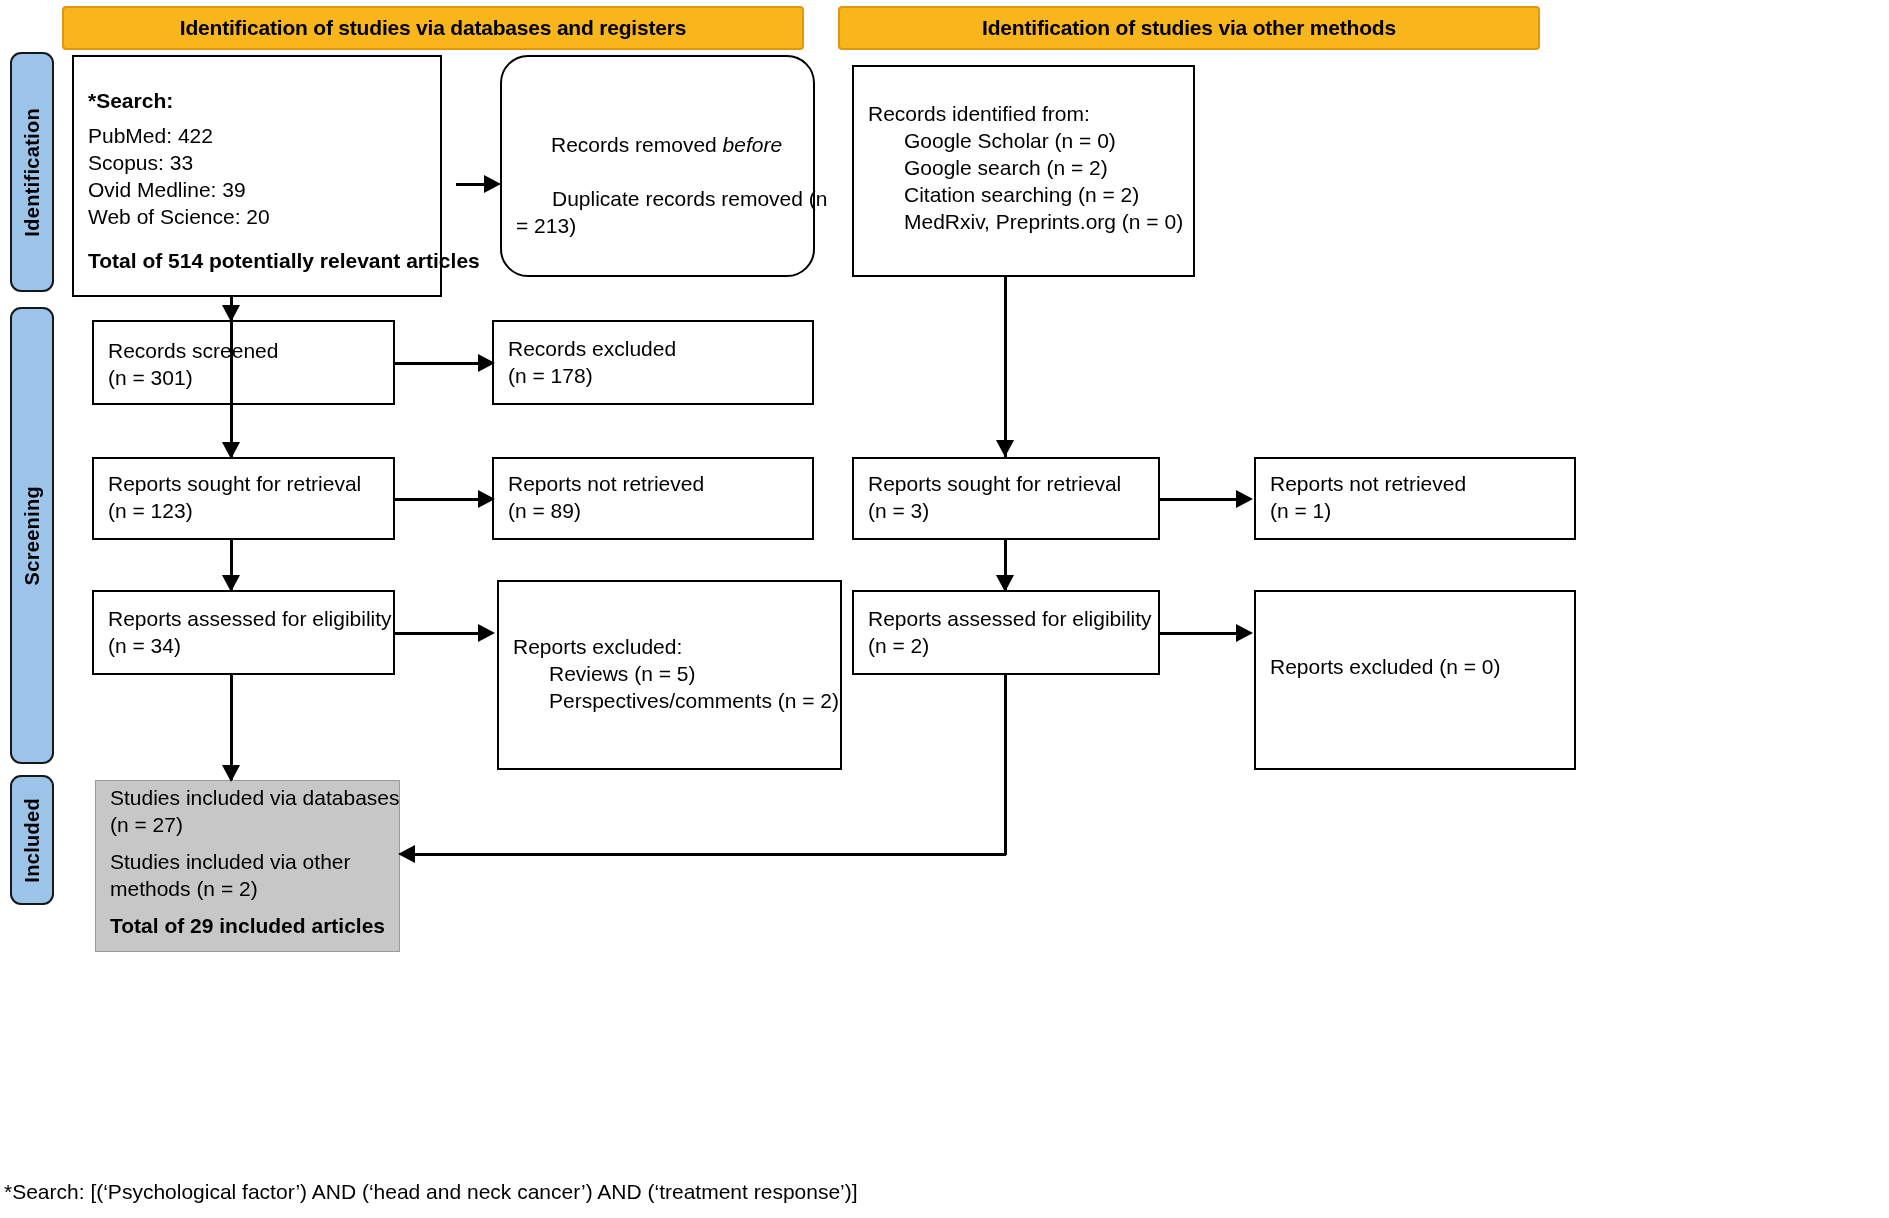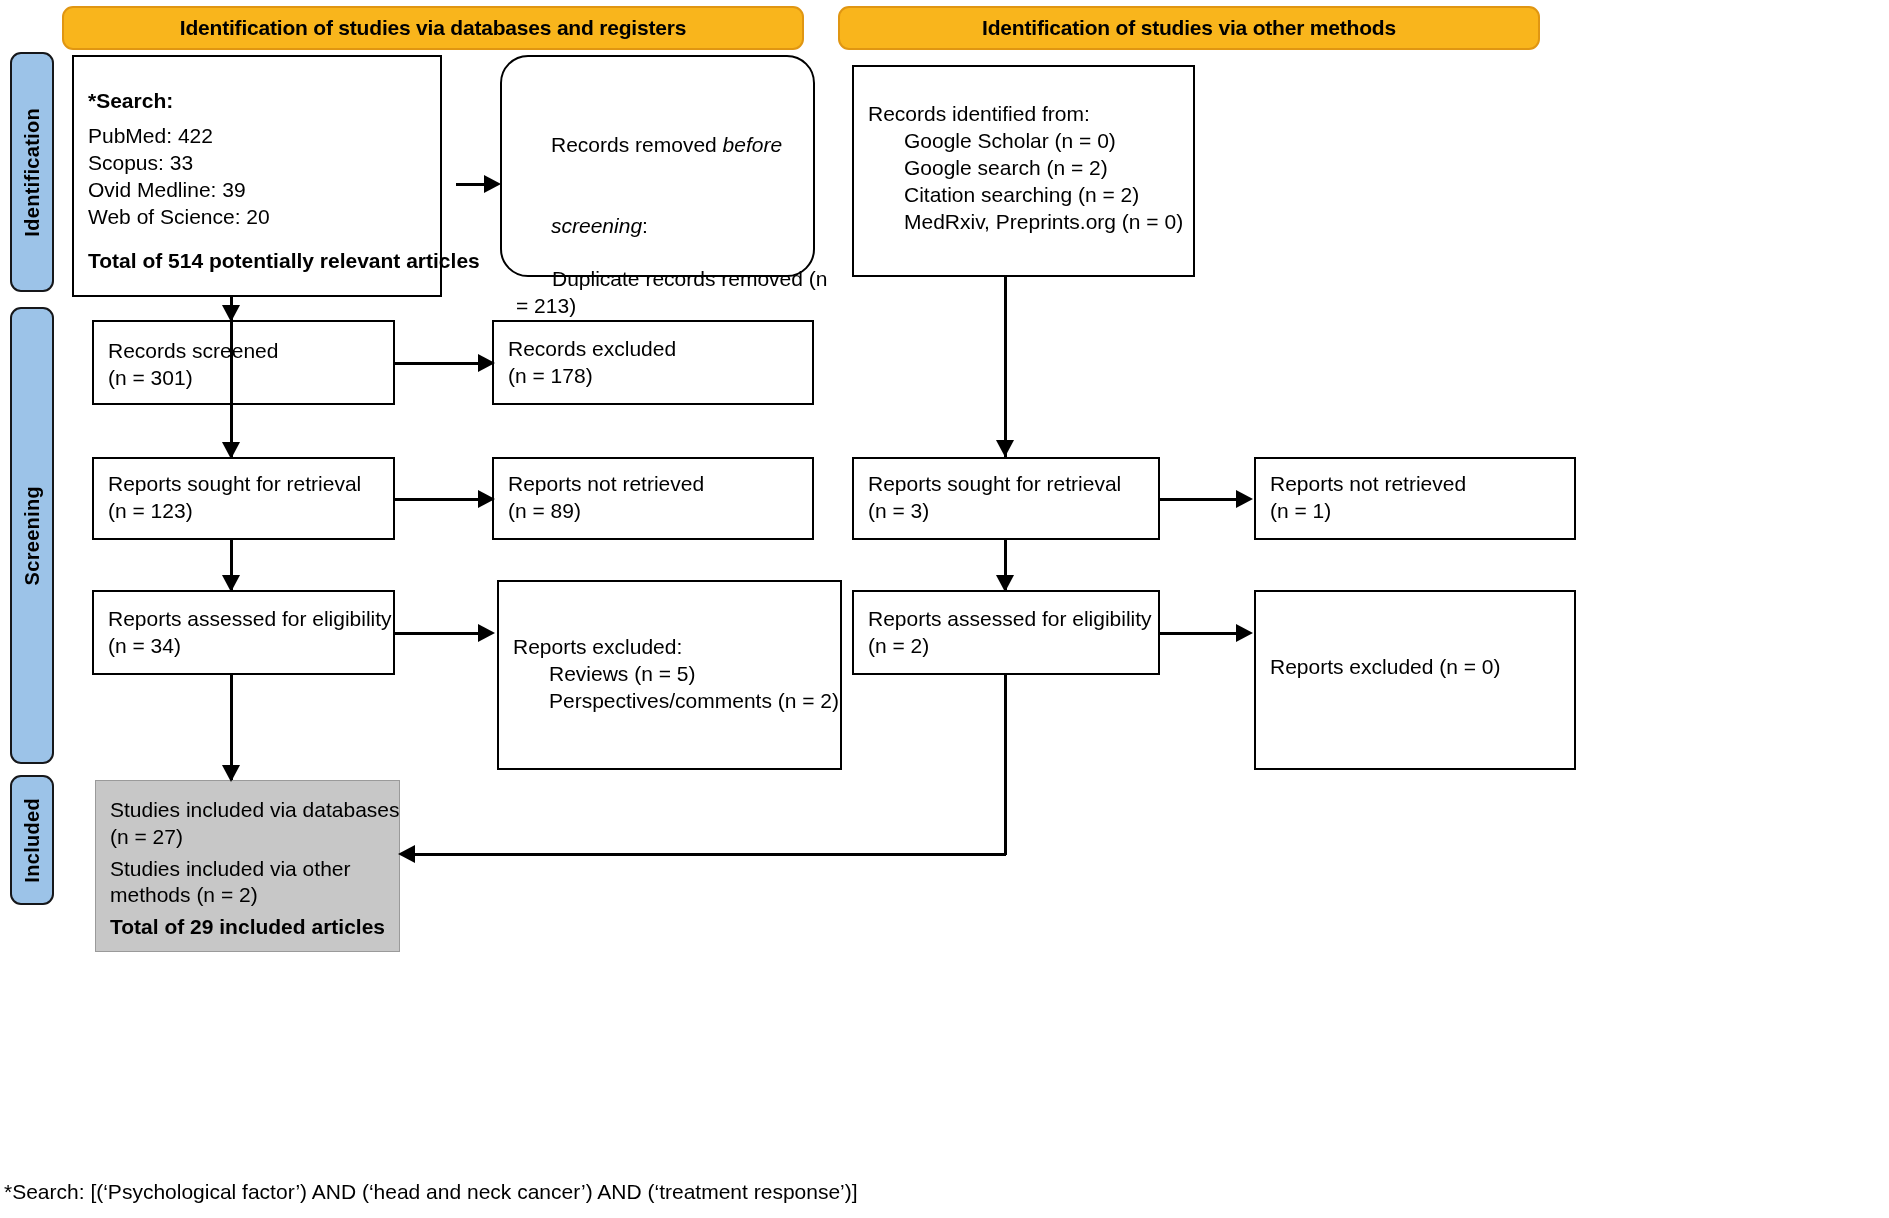--- a/index.html
+++ b/index.html
@@ -17,21 +17,21 @@
     height: 1218px;
     background: #ffffff;
     overflow: hidden;
   }
 
   
   .hdr {
     position: absolute;
     background: #F9B51C;
     border: 2px solid #E09612;
-    border-radius: 11px;
+    border-radius: 4px;
     display: flex;
     align-items: center;
     justify-content: center;
     font-weight: bold;
     font-size: 21px;
     color: #000;
     letter-spacing: -0.2px;
     box-sizing: border-box;
   }
 
@@ -150,23 +150,20 @@
       <div class="line">Web of Science: 20</div>
     </div>
     <div class="gap"></div>
     <div class="line bold">Total of 514 potentially relevant articles</div>
   </div>
 
   <div class="box" style="left:500px; top:55px; width:315px; height:222px; justify-content:flex-start; padding-top:48px;border-radius:28px;">
     <div class="line">
       <span>Records removed </span><span class="ital">before</span>
     </div>
-    <div class="line">
-      <span class="ital">screening</span><span>:</span>
-    </div>
     <div class="line indent">Duplicate records removed (n</div>
     <div class="line">= 213)</div>
   </div>
 
   <div class="box" style="left:852px; top:65px; width:343px; height:212px; justify-content:flex-start; padding-top:34px;">
     <div class="line">Records identified from:</div>
     <div class="line indent">Google Scholar (n = 0)</div>
     <div class="line indent">Google search (n = 2)</div>
     <div class="line indent">Citation searching (n = 2)</div>
     <div class="line indent">MedRxiv, Preprints.org (n = 0)</div>
@@ -215,21 +212,21 @@
 
   <div class="box" style="left:852px; top:590px; width:308px; height:85px; justify-content:flex-start; padding-top:14px;">
     <div class="line">Reports assessed for eligibility</div>
     <div class="line">(n = 2)</div>
   </div>
 
   <div class="box" style="left:1254px; top:590px; width:322px; height:180px; justify-content:flex-start; padding-top:62px;">
     <div class="line">Reports excluded (n = 0)</div>
   </div>
 
-  <div class="box greybox" style="left:95px; top:780px; width:305px; height:172px; justify-content:flex-start; padding-top:16px;">
+  <div class="box greybox" style="left:95px; top:780px; width:305px; height:172px; justify-content:flex-start; padding-top:4px;">
     <div class="line">Studies included via databases</div>
     <div class="line">(n = 27)</div>
     <div class="topgap"></div>
     <div class="line">Studies included via other</div>
     <div class="line">methods (n = 2)</div>
     <div class="topgap"></div>
     <div class="line bold">Total of 29 included articles</div>
   </div>
 
   <div class="ln h" style="left:456px; top:183px; width:34px;"></div>

